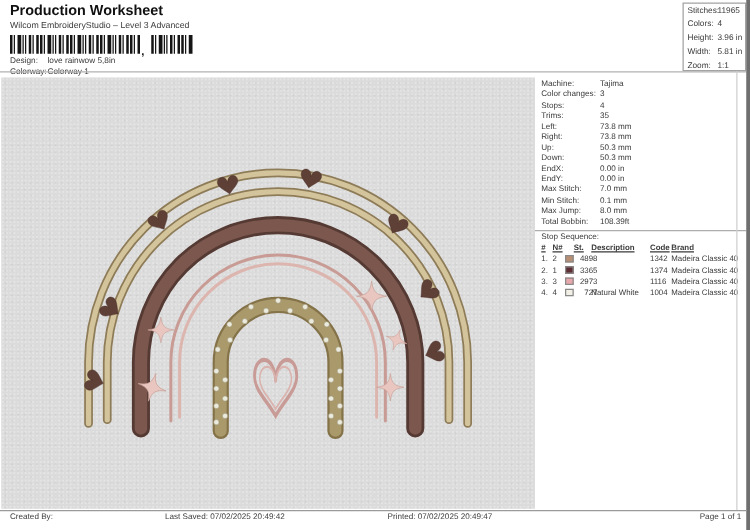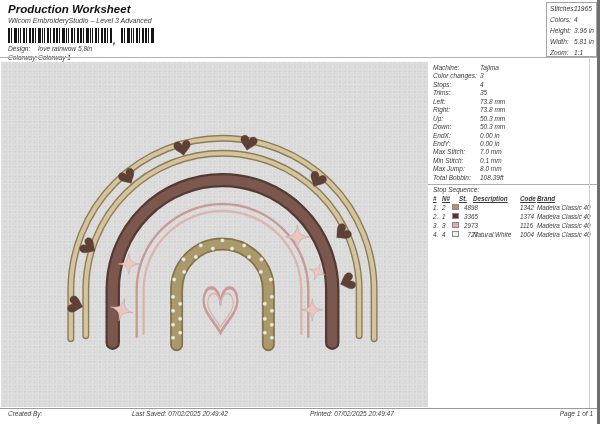--- a/index.html
+++ b/index.html
@@ -2,21 +2,21 @@
 <html style="--canvas-bg: #dbdbdb; --tan-dark: #8e7c58; --tan: #d3c49c; --brown-dark: #553a34; --brown: #7b574e; --pink-line: #c99b95; --pink-line-light: #ddb5af; --khaki-dark: #847249; --khaki: #a9996b; --pearl: #ebebdd; --heart-brown: #5e4037; --star-pink: #e9c6c0; --center-heart: #c89b96; --center-heart-light: #dab3ae;"><head>
 <meta charset="utf-8">
 <style>
   * { margin:0; padding:0; box-sizing:border-box; }
   html,body { width:600px; height:424px; }
   body {
     position:relative; background:#ffffff; overflow:hidden;
     font-family:"Liberation Sans", sans-serif; color:#2e2e2e;
     -webkit-font-smoothing:antialiased;
   }
-  .abs { position:absolute;font-style:italic; }
+  .abs { position:absolute; }
 
   
   .title { left:8px; top:3px; font-size:11.5px; font-weight:bold; color:#111; }
   .subtitle { left:8px; top:17px; font-size:7px; color:#3a3a3a; }
   .barcode { left:8px; top:28px; width:146px; height:15px; }
   .barcode i { position:absolute; top:0; height:100%; background:#151515; display:block; }
   .bc-group { position:absolute; top:0; height:100%; }
   .bc-comma { position:absolute; left:105px; bottom:-3px; font-size:9px; font-weight:bold; color:#151515; }
   .kv-line { left:8px; font-size:6.6px; color:#3a3a3a; }
   .kv-line .v { position:absolute; left:30px; white-space:nowrap; }

